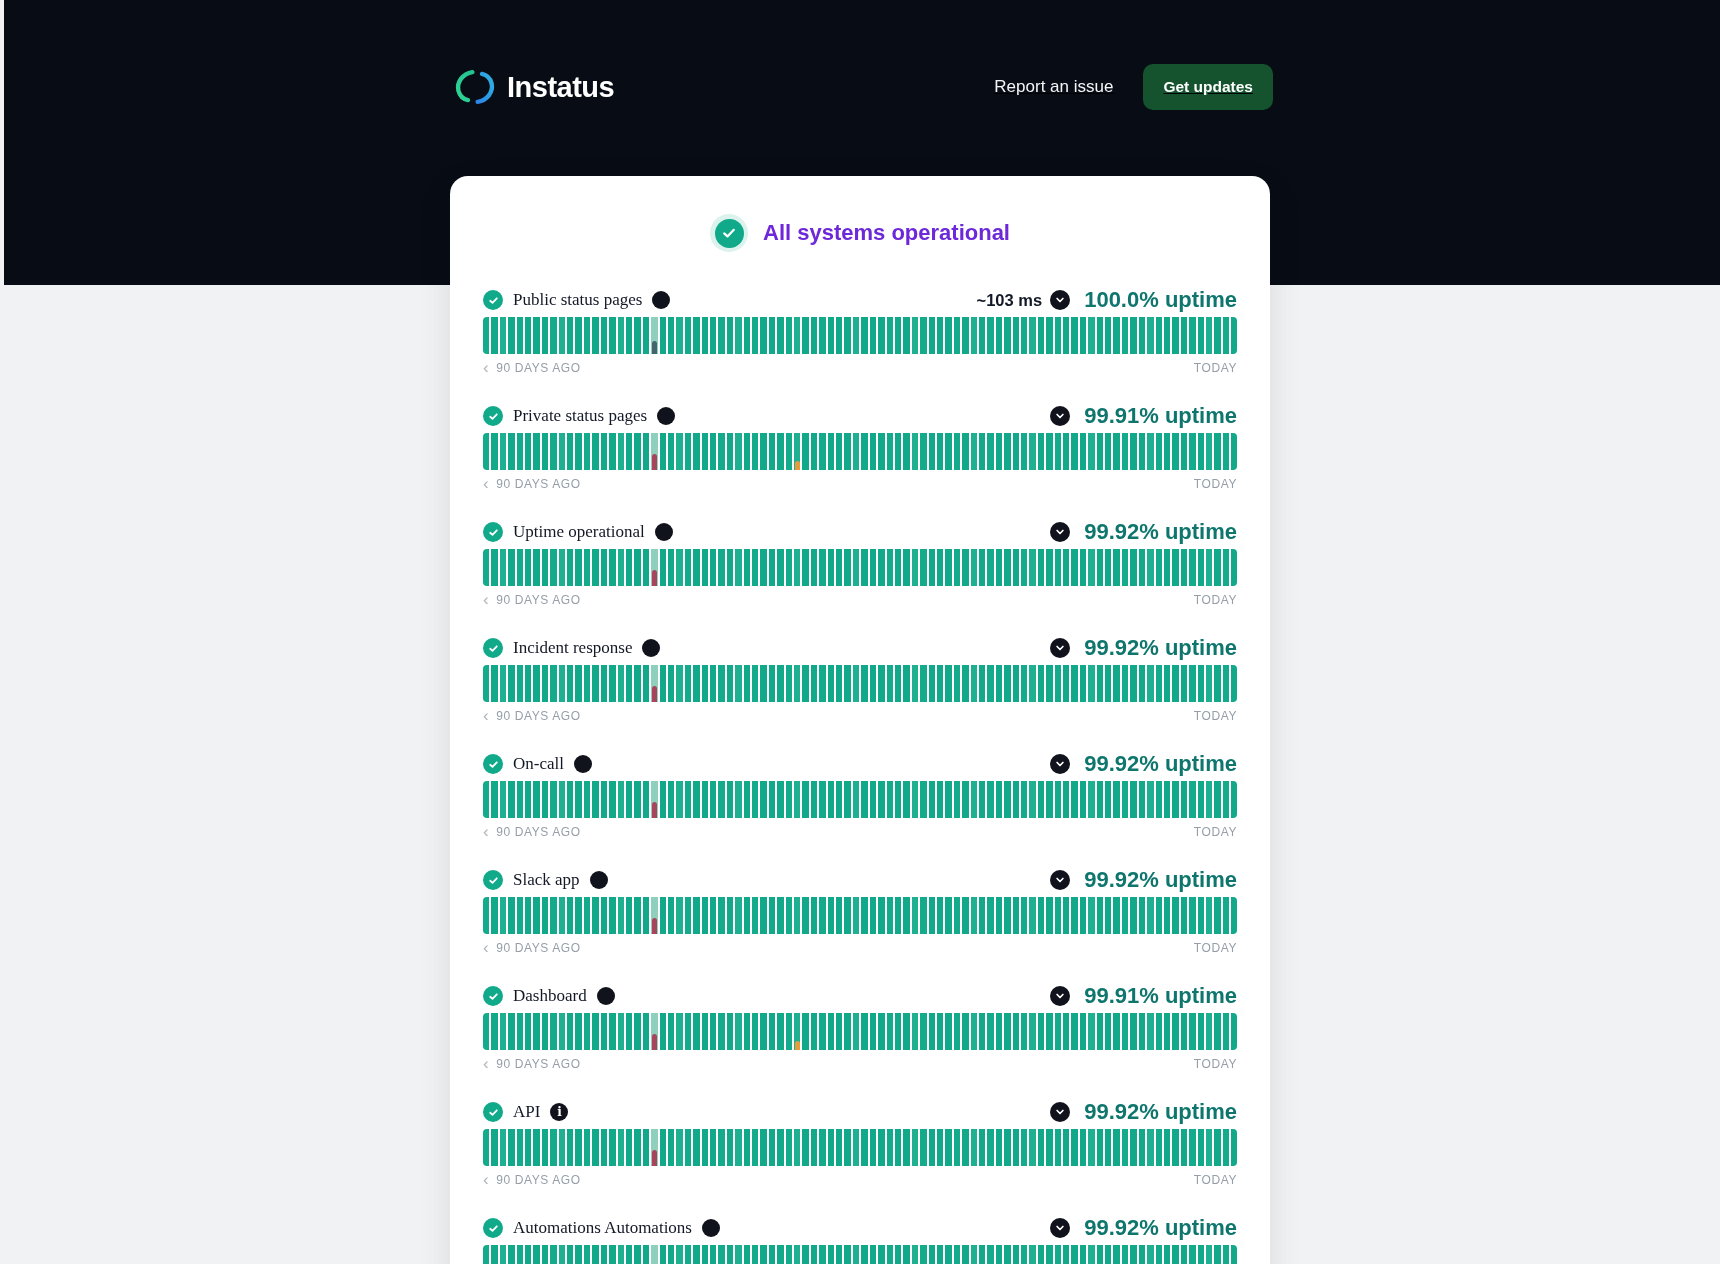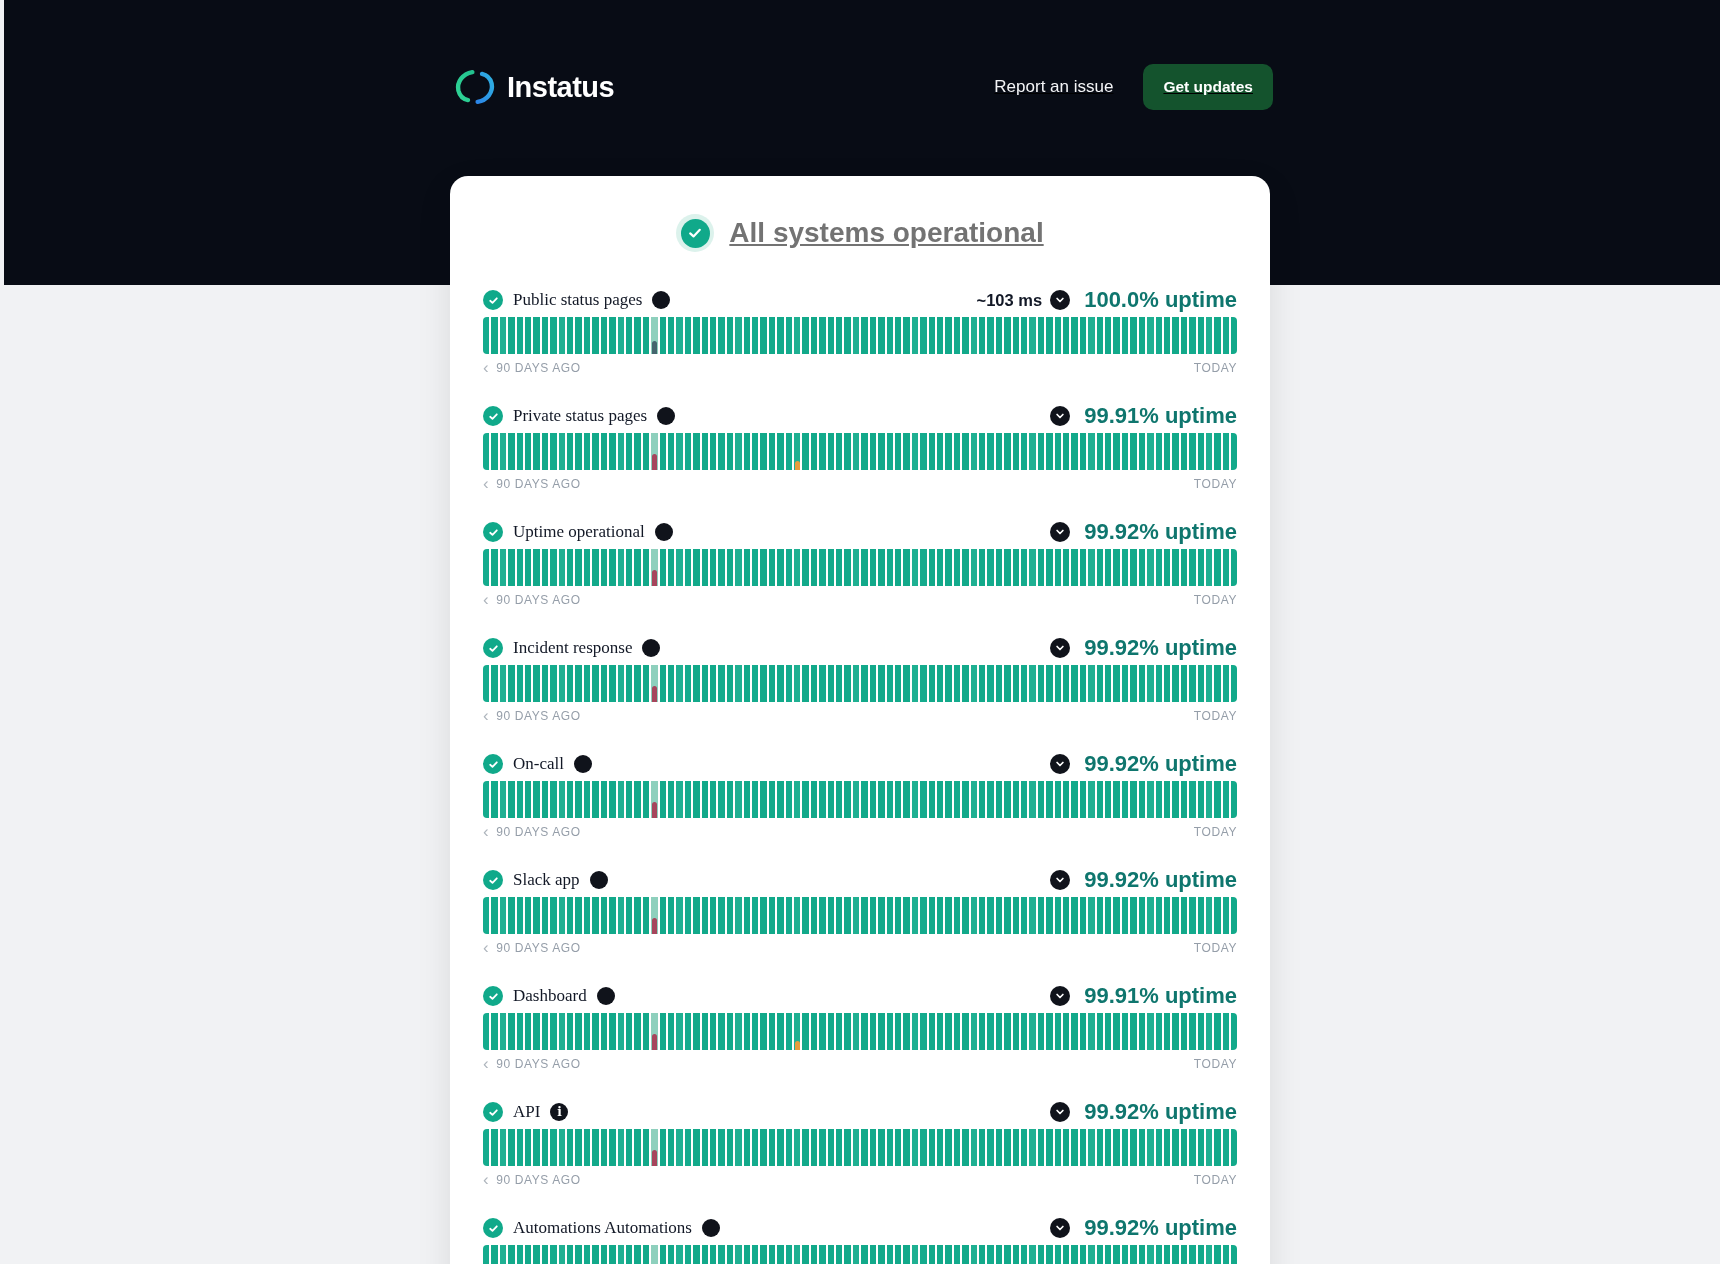--- a/index.html
+++ b/index.html
@@ -36,21 +36,21 @@
   }
   .banner { margin-top: 38px; height: 38px; display: flex; justify-content: center; align-items: center; gap: 15px; }
   .banner-badge {
     width: 38px; height: 38px; border-radius: 50%; background: #dcf2ec;
     display: flex; align-items: center; justify-content: center; flex: none;
   }
   .banner-badge-inner {
     width: 29px; height: 29px; border-radius: 50%; background: #10a98a;
     display: flex; align-items: center; justify-content: center;
   }
-  .banner-title { font-size: 28px; font-weight: 600; color: #737373; text-decoration: underline; }
+  .banner-title { font-size: 22px; font-weight: 600; color: #6d28d9; }
   
   .services { margin-top: 37px; }
   .service { height: 85px; margin-bottom: 31px; }
   .srv-head { height: 22px; display: flex; justify-content: space-between; align-items: center; }
   .srv-left { display: flex; align-items: center; gap: 10px; }
   .srv-check {
     width: 20px; height: 20px; border-radius: 50%; background: #10a98a; flex: none;
     display: flex; align-items: center; justify-content: center;
   }
   .srv-name { font-size: 17px; font-weight: 500; color: #121826; font-family: Liberation Serif, serif; }

